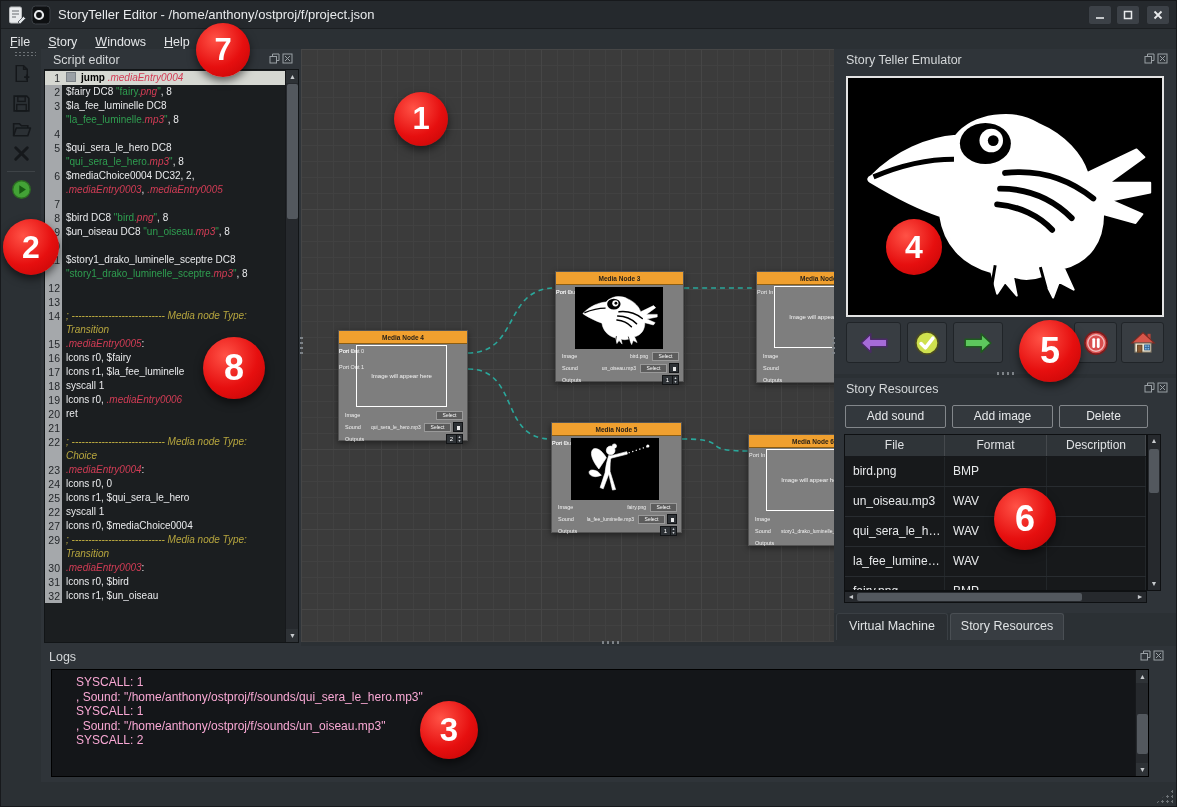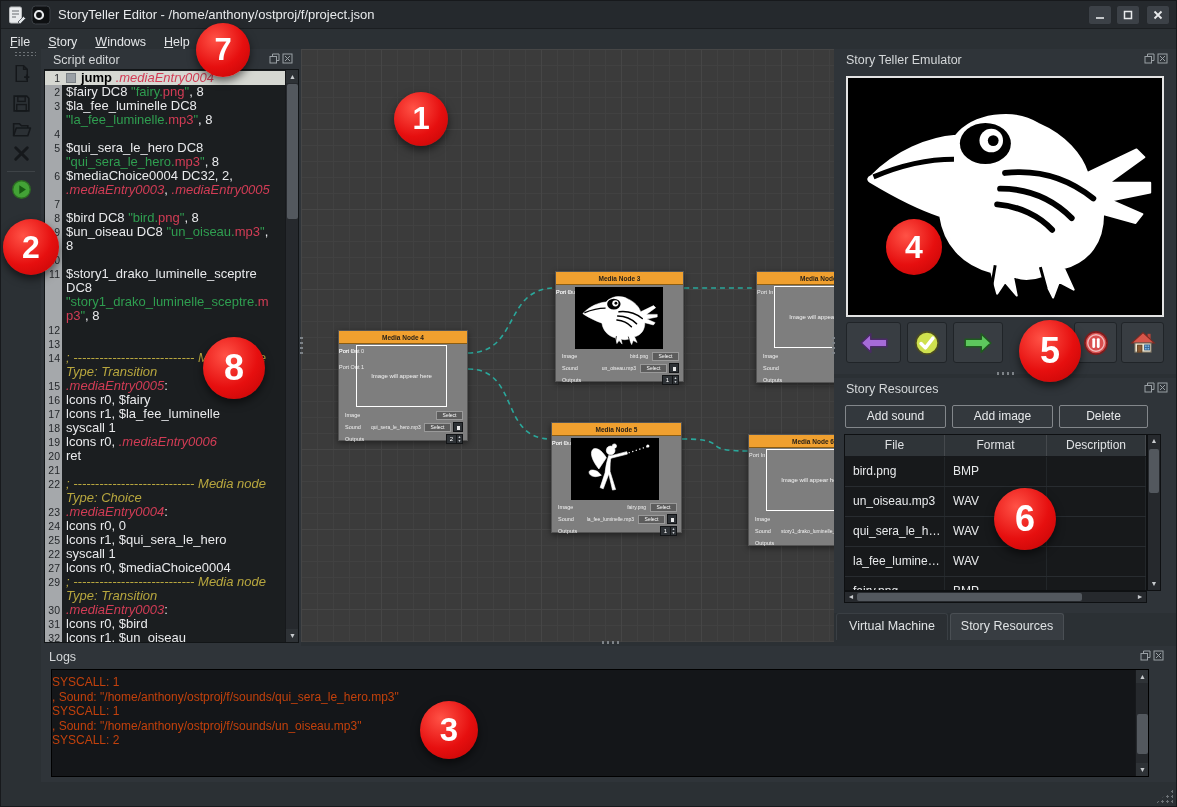--- a/index.html
+++ b/index.html
@@ -28,27 +28,27 @@
   
   .dock{background:#2f3439;}
   .dock-title{position:absolute;left:12px;top:4px;font-size:12.5px;color:#d4d7d9;}
   .dockbtns{position:absolute;top:4px;display:flex;gap:2px;}
   .dockbtns svg{width:11px;height:11px;}
   #dock-script{position:absolute;left:40px;top:48px;width:260px;height:597px;}
   .editor{position:absolute;left:3px;top:20px;width:255px;height:574px;background:#1b1e20;border:1px solid #121517;overflow:hidden;}
   .codewrap{position:absolute;left:0;top:1px;right:13px;}
   .cl{display:flex;}
   .ln{flex:0 0 17px;background:#a5a8ab;color:#25282b;font-size:10.5px;line-height:14px;text-align:right;padding-right:2px;}
-  .lc{flex:1;color:#e9eaec;font-size:13px;line-height:14px;padding:0 12px 0 4px;min-height:14px;word-break:break-word;}
+  .lc{flex:1;color:#e9eaec;font-size:10px;line-height:14px;padding:0 12px 0 4px;min-height:14px;word-break:break-word;}
   .cl.hl .ln{background:#d6d8d2;}
   .cl.hl .lc{background:#d6d8d2;color:#000;}
   .seg-k{font-weight:bold;}
   .seg-l{color:#d23c55;font-style:italic;}
   .seg-s{color:#2f9e50;}
-  .seg-e{color:#d23c55;}
+  .seg-e{color:#d23c55;font-style:italic;}
   .seg-m{color:#b7a63e;font-style:italic;}
   .exec-marker{display:inline-block;width:10px;height:10px;background:#9aa0a5;border:1px solid #7c8287;margin-right:5px;vertical-align:-1px;}
   .vscroll{position:absolute;right:0;top:0;bottom:0;width:13px;background:#26292d;border-left:1px solid #17191c;}
   .vscroll .sarr{position:absolute;left:0;width:13px;height:13px;color:#c8cbce;font-size:7px;text-align:center;line-height:13px;background:#2e3236;}
   .vscroll .sthumb{position:absolute;left:1px;width:11px;background:#53585e;border-radius:2px;}
   
   #canvas{position:absolute;left:300px;top:48px;width:533px;height:593px;background-color:#3b3b3b;overflow:hidden;
     background-image:
       linear-gradient(#464646 1px,transparent 1px),linear-gradient(90deg,#464646 1px,transparent 1px),
       linear-gradient(#414141 1px,transparent 1px),linear-gradient(90deg,#414141 1px,transparent 1px);
@@ -88,21 +88,21 @@
   .tvscroll{position:absolute;left:313px;top:56px;width:14px;height:157px;background:#26292d;border:1px solid #0e1012;}
   .thscroll{position:absolute;left:10px;top:213px;width:303px;height:12px;background:#26292d;border:1px solid #0e1012;}
   .thscroll .harr{position:absolute;top:0;width:12px;height:10px;color:#c8cbce;font-size:7px;text-align:center;line-height:10px;}
   .thscroll .hthumb{position:absolute;left:12px;top:1px;width:225px;height:8px;background:#53585e;border-radius:2px;}
   .tab{position:absolute;top:612px;height:27px;border:1px solid #4a4f54;border-bottom:none;border-radius:3px 3px 0 0;color:#dfe2e4;font-size:12.5px;text-align:center;line-height:25px;}
   .tab.active{background:#383d42;}
   .tab.inactive{background:#2b2f33;border-color:#3a3f44;}
   
   #dock-logs{position:absolute;left:40px;top:645px;width:1137px;height:136px;}
   .logbox{position:absolute;left:10px;top:23px;width:1098px;height:108px;background:#141619;border:1px solid #000;overflow:hidden;}
-  .logline{font-size:12px;line-height:14.5px;color:#c2410c;padding-left:0;white-space:nowrap;}
+  .logline{font-size:12px;line-height:14.5px;color:#f9a8d4;padding-left:24px;white-space:nowrap;}
   .logbox .pad{height:5px;}
   
   .vgrip{position:absolute;width:3px;height:18px;background:repeating-linear-gradient(180deg,#7d8287 0 2px,transparent 2px 5px);}
   .hgrip{position:absolute;width:18px;height:3px;background:repeating-linear-gradient(90deg,#7d8287 0 2px,transparent 2px 5px);}
   .resize-grip{position:absolute;left:1154px;top:788px;width:18px;height:15px;
     background-image:radial-gradient(#6d7276 1px,transparent 1.4px);background-size:5px 5px;
     clip-path:polygon(100% 0,100% 100%,0 100%);}
   .annot{position:absolute;border-radius:50%;color:#fff;font-weight:bold;display:flex;align-items:center;justify-content:center;
     background:radial-gradient(circle at 36% 30%,#ff5246,#e60f0f 55%,#c40505 95%);box-shadow:0 4px 8px rgba(0,0,0,.55);z-index:50;}
 </style>

